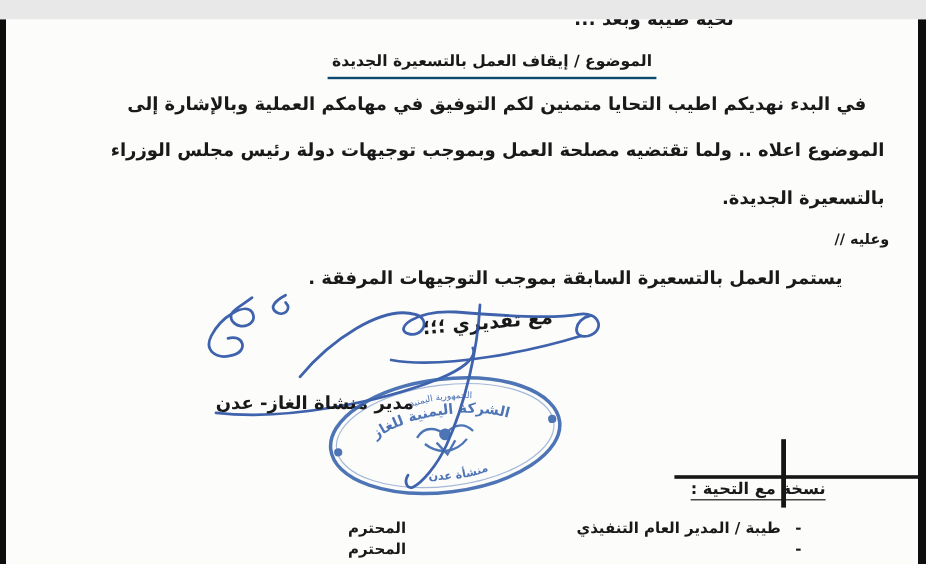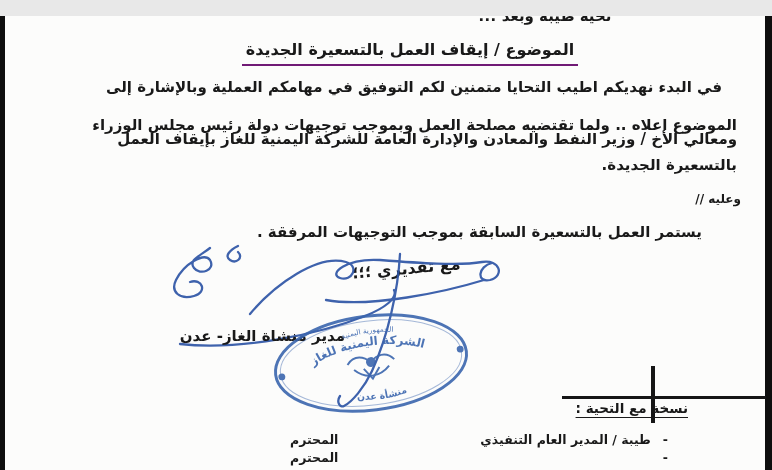--- a/index.html
+++ b/index.html
@@ -11,21 +11,21 @@
   .abs{position:absolute;white-space:nowrap;}
   
   .bar{position:absolute;background:#0e0e0e;}
   .bar-left{left:0;top:0;width:5px;height:470px;}
   .bar-right{left:765px;top:0;width:7px;height:470px;}
   .bar-bottom{left:0;top:463px;width:772px;height:7px;}
   
   .greeting{left:430px;top:-9px;width:230px;text-align:center;font-size:15px;font-weight:bold;}
   
   .subject-wrap{left:180px;top:24px;width:460px;text-align:center;}
-  .subject{display:inline-block;font-size:16px;font-weight:bold;border-bottom:2px solid #701a75;padding:0 4px 5px 4px;}
+  .subject{display:inline-block;font-size:13px;font-weight:bold;border-bottom:2px solid #0c4a6e;padding:0 4px 5px 4px;}
   
   .body-line{font-size:15px;font-weight:600;direction:rtl;}
   .bl0{right:50px;top:62px;}
   .bl1{right:35px;top:100px;}
   .bl2{right:35px;top:114px;}
   .bl3{right:35px;top:140px;}
   .therefore{right:31px;top:176px;font-size:12px;font-weight:600;}
   .resolution{right:70px;top:207px;font-size:15px;font-weight:600;}
   
   .closing{left:352px;top:243px;font-size:16px;font-weight:bold;transform:rotate(-5deg);}
@@ -53,21 +53,20 @@
   <div class="bar bar-bottom"></div>
 
   <div class="abs greeting">تحية طيبة وبعد ؛؛؛</div>
 
   <div class="abs subject-wrap">
     <span class="subject">الموضوع / إيقاف العمل بالتسعيرة الجديدة</span>
   </div>
 
   <div class="abs body-line bl0">في البدء نهديكم اطيب التحايا متمنين لكم التوفيق في مهامكم العملية وبالإشارة إلى</div>
   <div class="abs body-line bl1">الموضوع اعلاه .. ولما تقتضيه مصلحة العمل وبموجب توجيهات دولة رئيس مجلس الوزراء</div>
-  <div class="abs body-line bl2">ومعالي الأخ / وزير النفط والمعادن والإدارة العامة للشركة اليمنية للغاز بإيقاف العمل</div>
   <div class="abs body-line bl3">بالتسعيرة الجديدة.</div>
 
   <div class="abs therefore">وعليه //</div>
   <div class="abs resolution">يستمر العمل بالتسعيرة السابقة بموجب التوجيهات المرفقة .</div>
 
   <div class="abs closing">مع تقديري ؛؛؛</div>
 
   <svg class="signature-svg" viewBox="0 0 380 180">
     <g fill="none" stroke="#2e55a6" stroke-width="2.3" stroke-linecap="round" opacity="0.92">
       <path d="M60,12 C50,20 38,24 44,32 C50,40 66,34 60,24 C54,16 34,28 26,44 C20,56 30,64 44,60 C58,56 52,42 40,46"></path>

